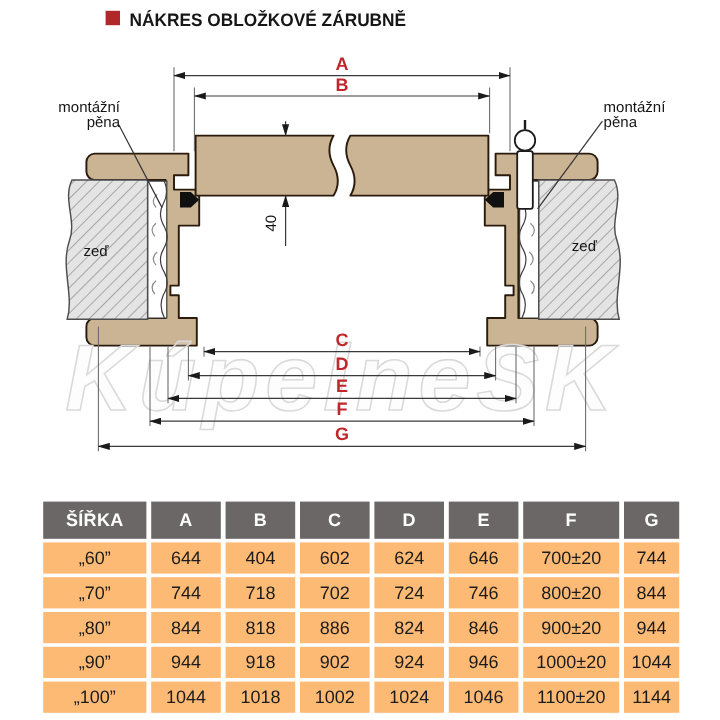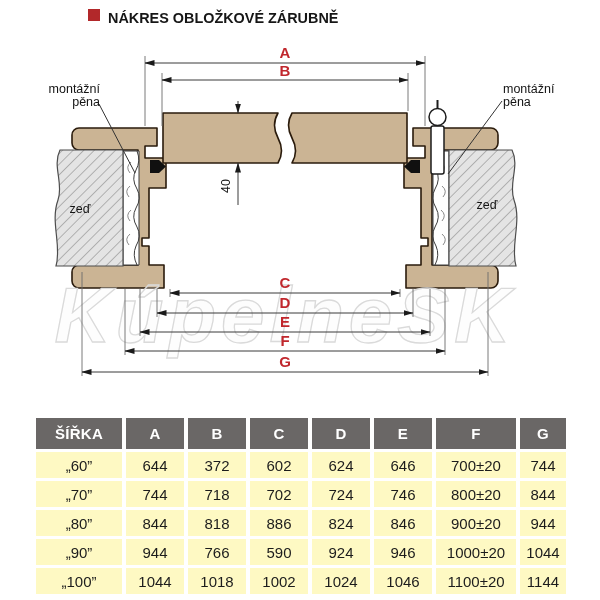--- a/index.html
+++ b/index.html
@@ -26,21 +26,21 @@
   .leader{stroke:#333;stroke-width:1;fill:none;}
   .watermark{fill:rgba(248,248,248,0.25);stroke:#dadada;stroke-width:1.3;
              font-style:italic;font-weight:bold;font-size:78px;letter-spacing:5px;
              font-family:"Liberation Sans",sans-serif;}
   
   .dim-table{position:absolute;left:36px;top:418px;display:grid;
              grid-template-columns:86px 58px 58px 58px 58px 58px 80px 46px;
              column-gap:4px;row-gap:3px;background:#ffffff;}
   .th{background:#6a6766;color:#ffffff;font-weight:bold;font-size:15px;height:31px;
       display:flex;align-items:center;justify-content:center;letter-spacing:.3px;}
-  .td{background:#fef9c3;color:#1c1c1c;font-size:15px;height:26px;
+  .td{background:#fdba74;color:#1c1c1c;font-size:15px;height:26px;
       display:flex;align-items:center;justify-content:center;}
 </style>
 </head>
 <body>
 
 <div class="page">
 
   <div class="title-row">
     <span class="title-bullet"></span>
     <span class="title-text">NÁKRES OBLOŽKOVÉ ZÁRUBNĚ</span>
@@ -151,21 +151,21 @@
     <div class="th">A</div>
     <div class="th">B</div>
     <div class="th">C</div>
     <div class="th">D</div>
     <div class="th">E</div>
     <div class="th">F</div>
     <div class="th">G</div>
 
     <div class="td">„60”</div>
     <div class="td">644</div>
-    <div class="td">372</div>
+    <div class="td">404</div>
     <div class="td">602</div>
     <div class="td">624</div>
     <div class="td">646</div>
     <div class="td">700±20</div>
     <div class="td">744</div>
 
     <div class="td">„70”</div>
     <div class="td">744</div>
     <div class="td">718</div>
     <div class="td">702</div>
@@ -178,22 +178,22 @@
     <div class="td">844</div>
     <div class="td">818</div>
     <div class="td">886</div>
     <div class="td">824</div>
     <div class="td">846</div>
     <div class="td">900±20</div>
     <div class="td">944</div>
 
     <div class="td">„90”</div>
     <div class="td">944</div>
-    <div class="td">766</div>
-    <div class="td">590</div>
+    <div class="td">918</div>
+    <div class="td">902</div>
     <div class="td">924</div>
     <div class="td">946</div>
     <div class="td">1000±20</div>
     <div class="td">1044</div>
 
     <div class="td">„100”</div>
     <div class="td">1044</div>
     <div class="td">1018</div>
     <div class="td">1002</div>
     <div class="td">1024</div>

